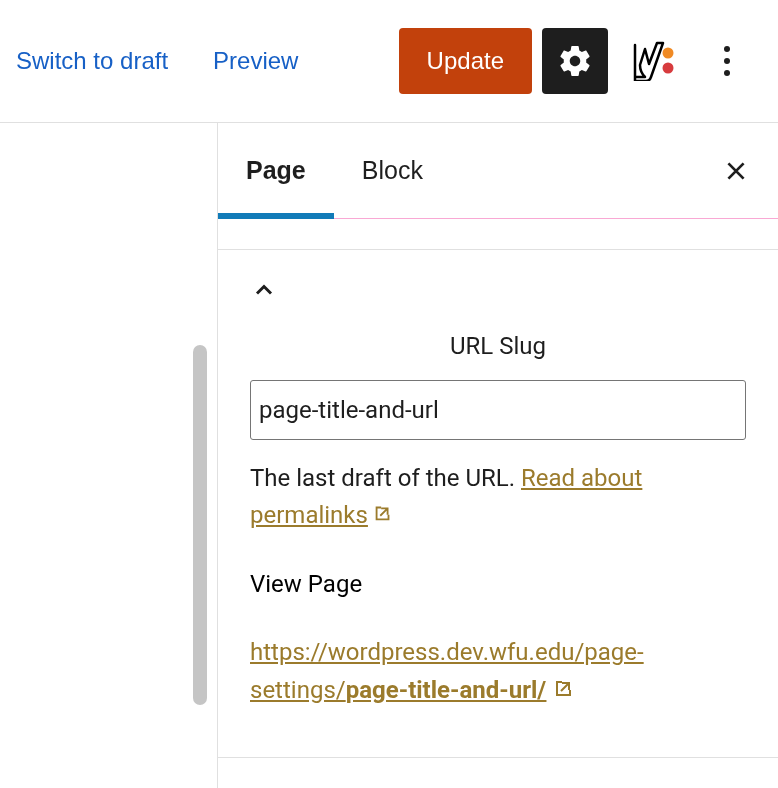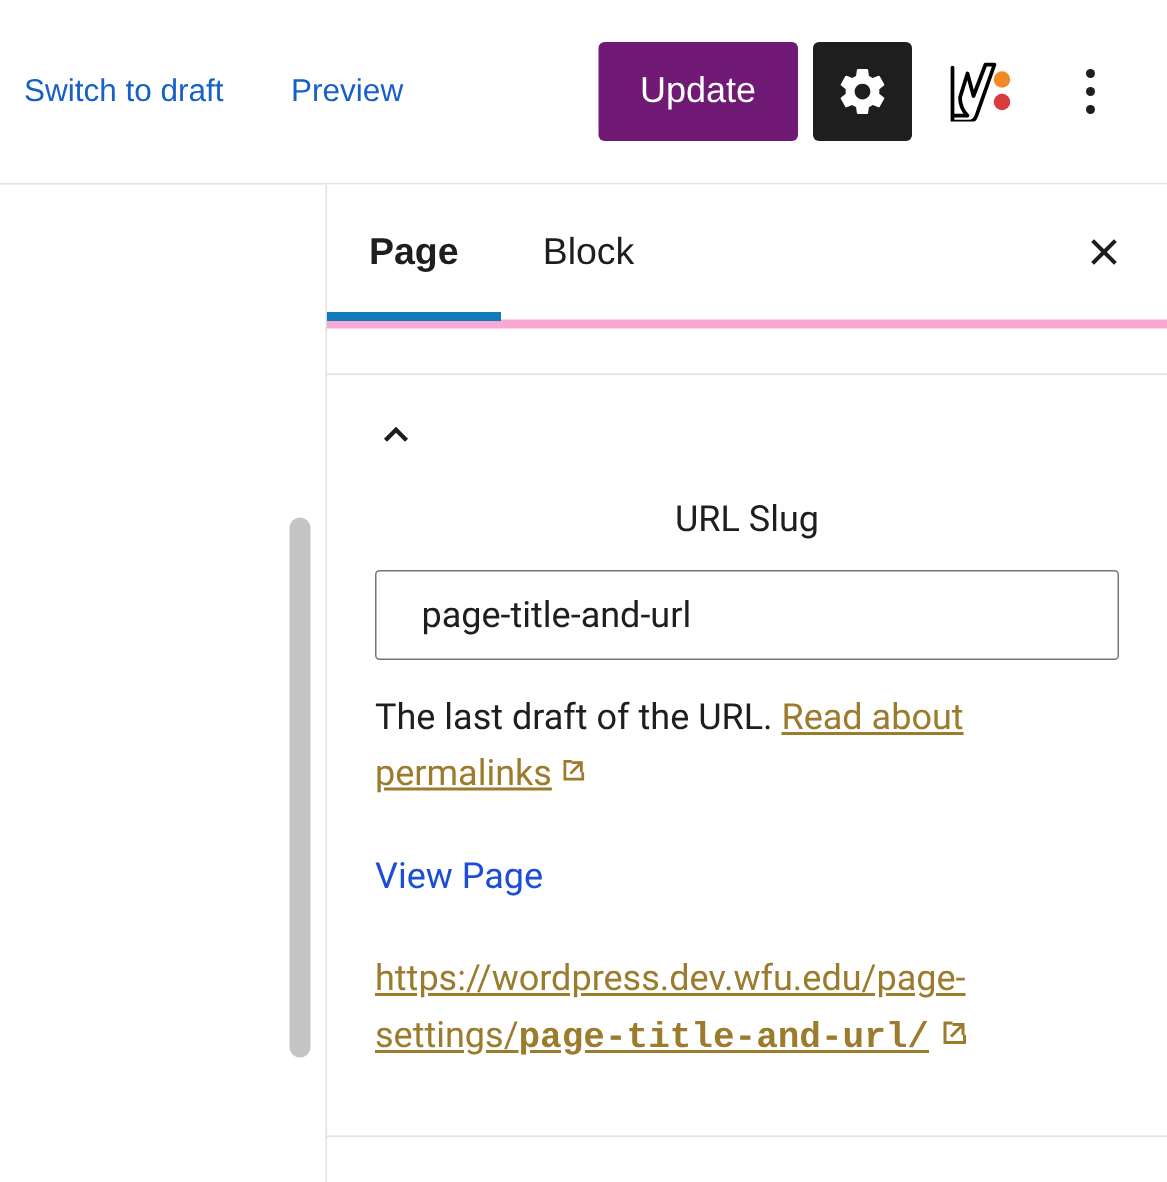--- a/index.html
+++ b/index.html
@@ -27,25 +27,25 @@
       display: flex;
       align-items: center;
       gap: 45px;
       margin-right: auto;
     }
     .link-btn {
       background: none;
       border: none;
       color: #0073aa;
       color: #1760c6;
-      font-size: 21px;
+      font-size: 24px;
       cursor: pointer;
     }
     .primary-btn {
-      background: #701a75;
+      background: #c2410c;
       color: #fff;
       border: none;
       font-size: 24px;
       padding: 0 28px;
       height: 66px;
       border-radius: 4px;
       cursor: pointer;
       font-weight: 400;
     }
     .icon-btn {
@@ -100,21 +100,21 @@
       flex: 1;
       border-left: 1px solid #e0e0e0;
       background: #fff;
       display: flex;
       flex-direction: column;
     }
     .tabs {
       display: flex;
       align-items: center;
       height: 96px;
-      border-bottom: 6px solid #f9a8d4;
+      border-bottom: 1px solid #f9a8d4;
       position: relative;
     }
     .tab {
       padding: 0 28px;
       height: 100%;
       display: flex;
       align-items: center;
       font-size: 25px;
       cursor: pointer;
       color: #1e1e1e;
@@ -174,21 +174,21 @@
       font-size: 24px;
       color: #1e1e1e;
       margin-bottom: 20px;
       text-align: center;
     }
     .text-input {
       width: 100%;
       height: 60px;
       border: 1px solid #757575;
       border-radius: 3px;
-      padding: 0 30px;
+      padding: 0 8px;
       font-size: 24px;
       color: #1e1e1e;
       font-family: inherit;
     }
     .help-text {
       font-size: 24px;
       color: #1e1e1e;
       margin-top: 20px;
       line-height: 1.55;
     }
@@ -196,37 +196,36 @@
       color: #9b7b2c;
       text-decoration: underline;
       cursor: pointer;
     }
     .help-link svg {
       vertical-align: -1px;
       margin-left: 4px;
     }
     .view-label {
       font-size: 24px;
-      color: #1d4ed8;
+      color: #000000;
       margin-top: 36px;
       margin-bottom: 36px;
     }
     .url-link {
       font-size: 24px;
       color: #9b7b2c;
       text-decoration: underline;
       line-height: 1.55;
       cursor: pointer;
       word-break: break-word;
       display: inline;
     }
     .url-slug-bold {
       font-weight: 700;
       text-decoration: underline;
-      font-family: Liberation Mono, monospace;
     }
     .ext-icon {
       display: inline-block;
       margin-left: 6px;
       vertical-align: -2px;
       text-decoration: none;
     }
   </style>
 </head>
 <body>

